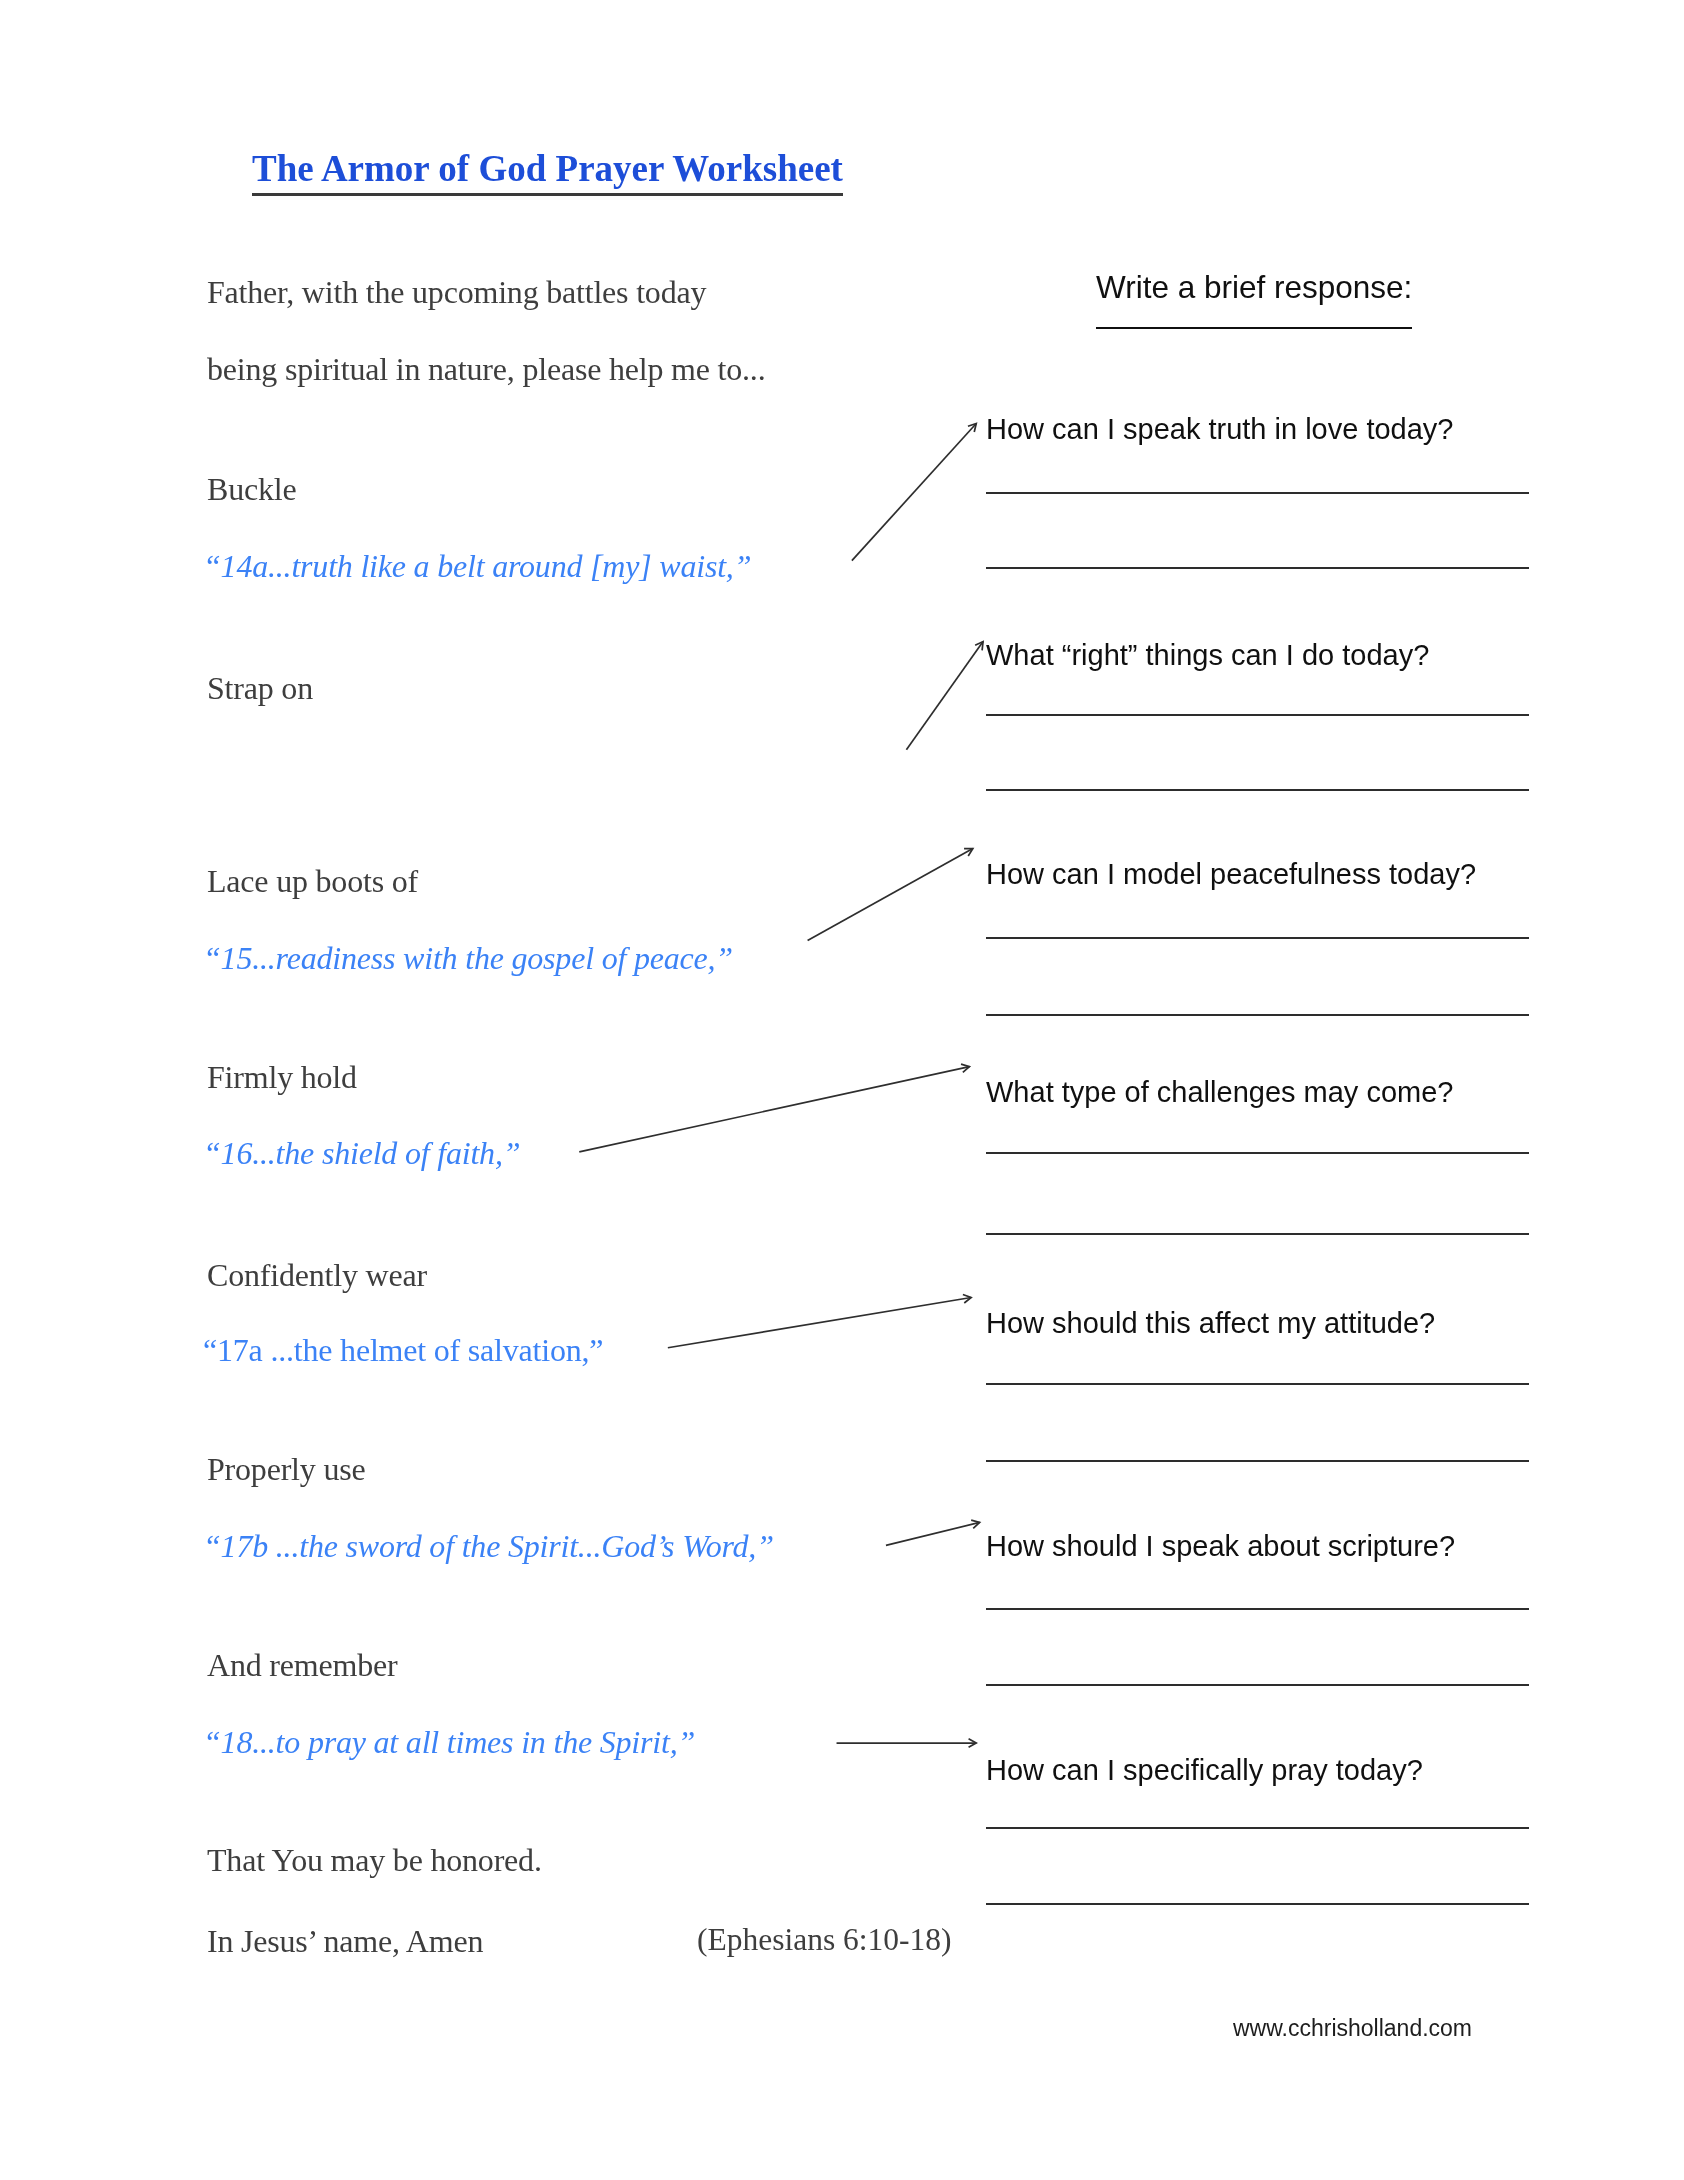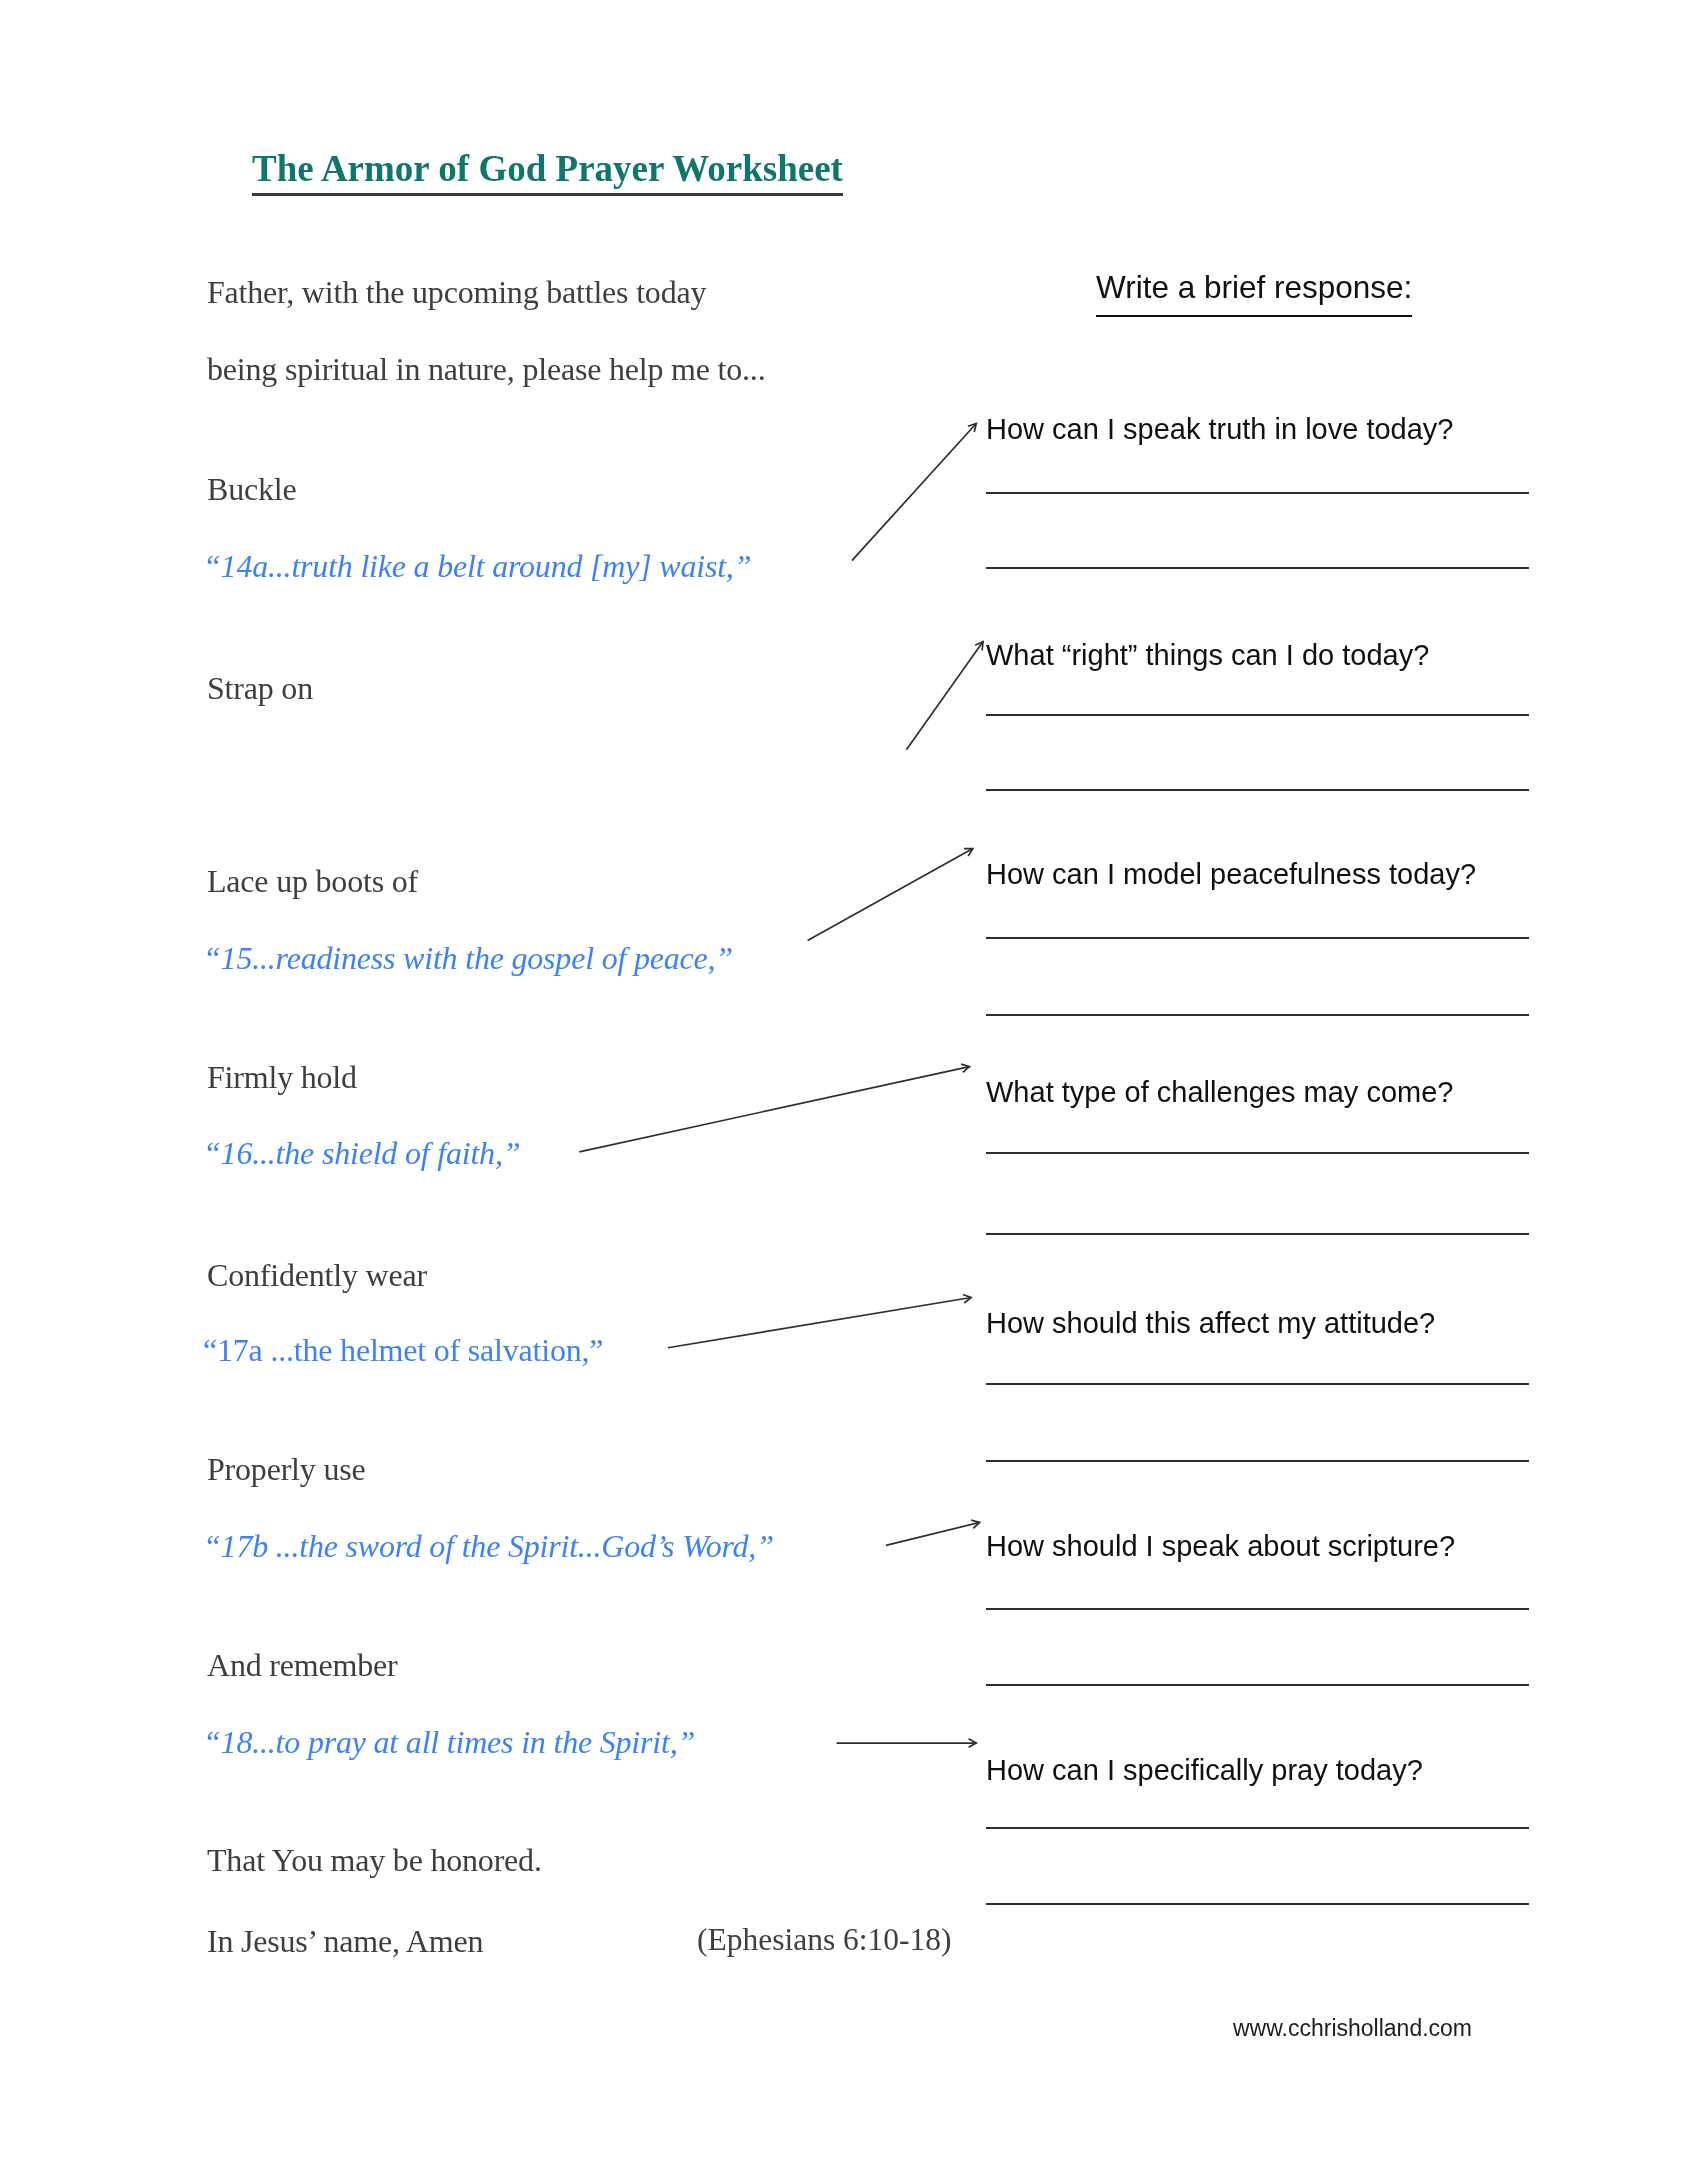--- a/index.html
+++ b/index.html
@@ -12,21 +12,21 @@
     background: #ffffff;
     overflow: hidden;
     font-family: "Liberation Serif", "DejaVu Serif", serif;
   }
   .title {
     position: absolute;
     left: 252px; top: 147px;
     margin: 0;
     font-size: 37px;
     font-weight: bold;
-    color: #0f766e;
+    color: #1d4ed8;
     border-bottom: 3.4px solid #3a3a3a;
     padding-bottom: 3.4px;
     white-space: nowrap;
   }
   .serif {
     position: absolute;
     left: 207px;
     font-size: 32px;
     color: #3e3e3e;
     letter-spacing: -0.2px;
@@ -42,21 +42,21 @@
     white-space: nowrap;
   }
   .quote.upright { font-style: normal; }
   .resp-header {
     position: absolute;
     left: 1096px; top: 269px;
     font-family: "Liberation Sans", "DejaVu Sans", sans-serif;
     font-size: 31.5px;
     color: #101010;
     border-bottom: 2.6px solid #101010;
-    padding-bottom: 9px;
+    padding-bottom: 21px;
     white-space: nowrap;
   }
   .question {
     position: absolute;
     left: 986px;
     font-family: "Liberation Sans", "DejaVu Sans", sans-serif;
     font-size: 29px;
     color: #101010;
     white-space: nowrap;
     margin-top: 27px;

